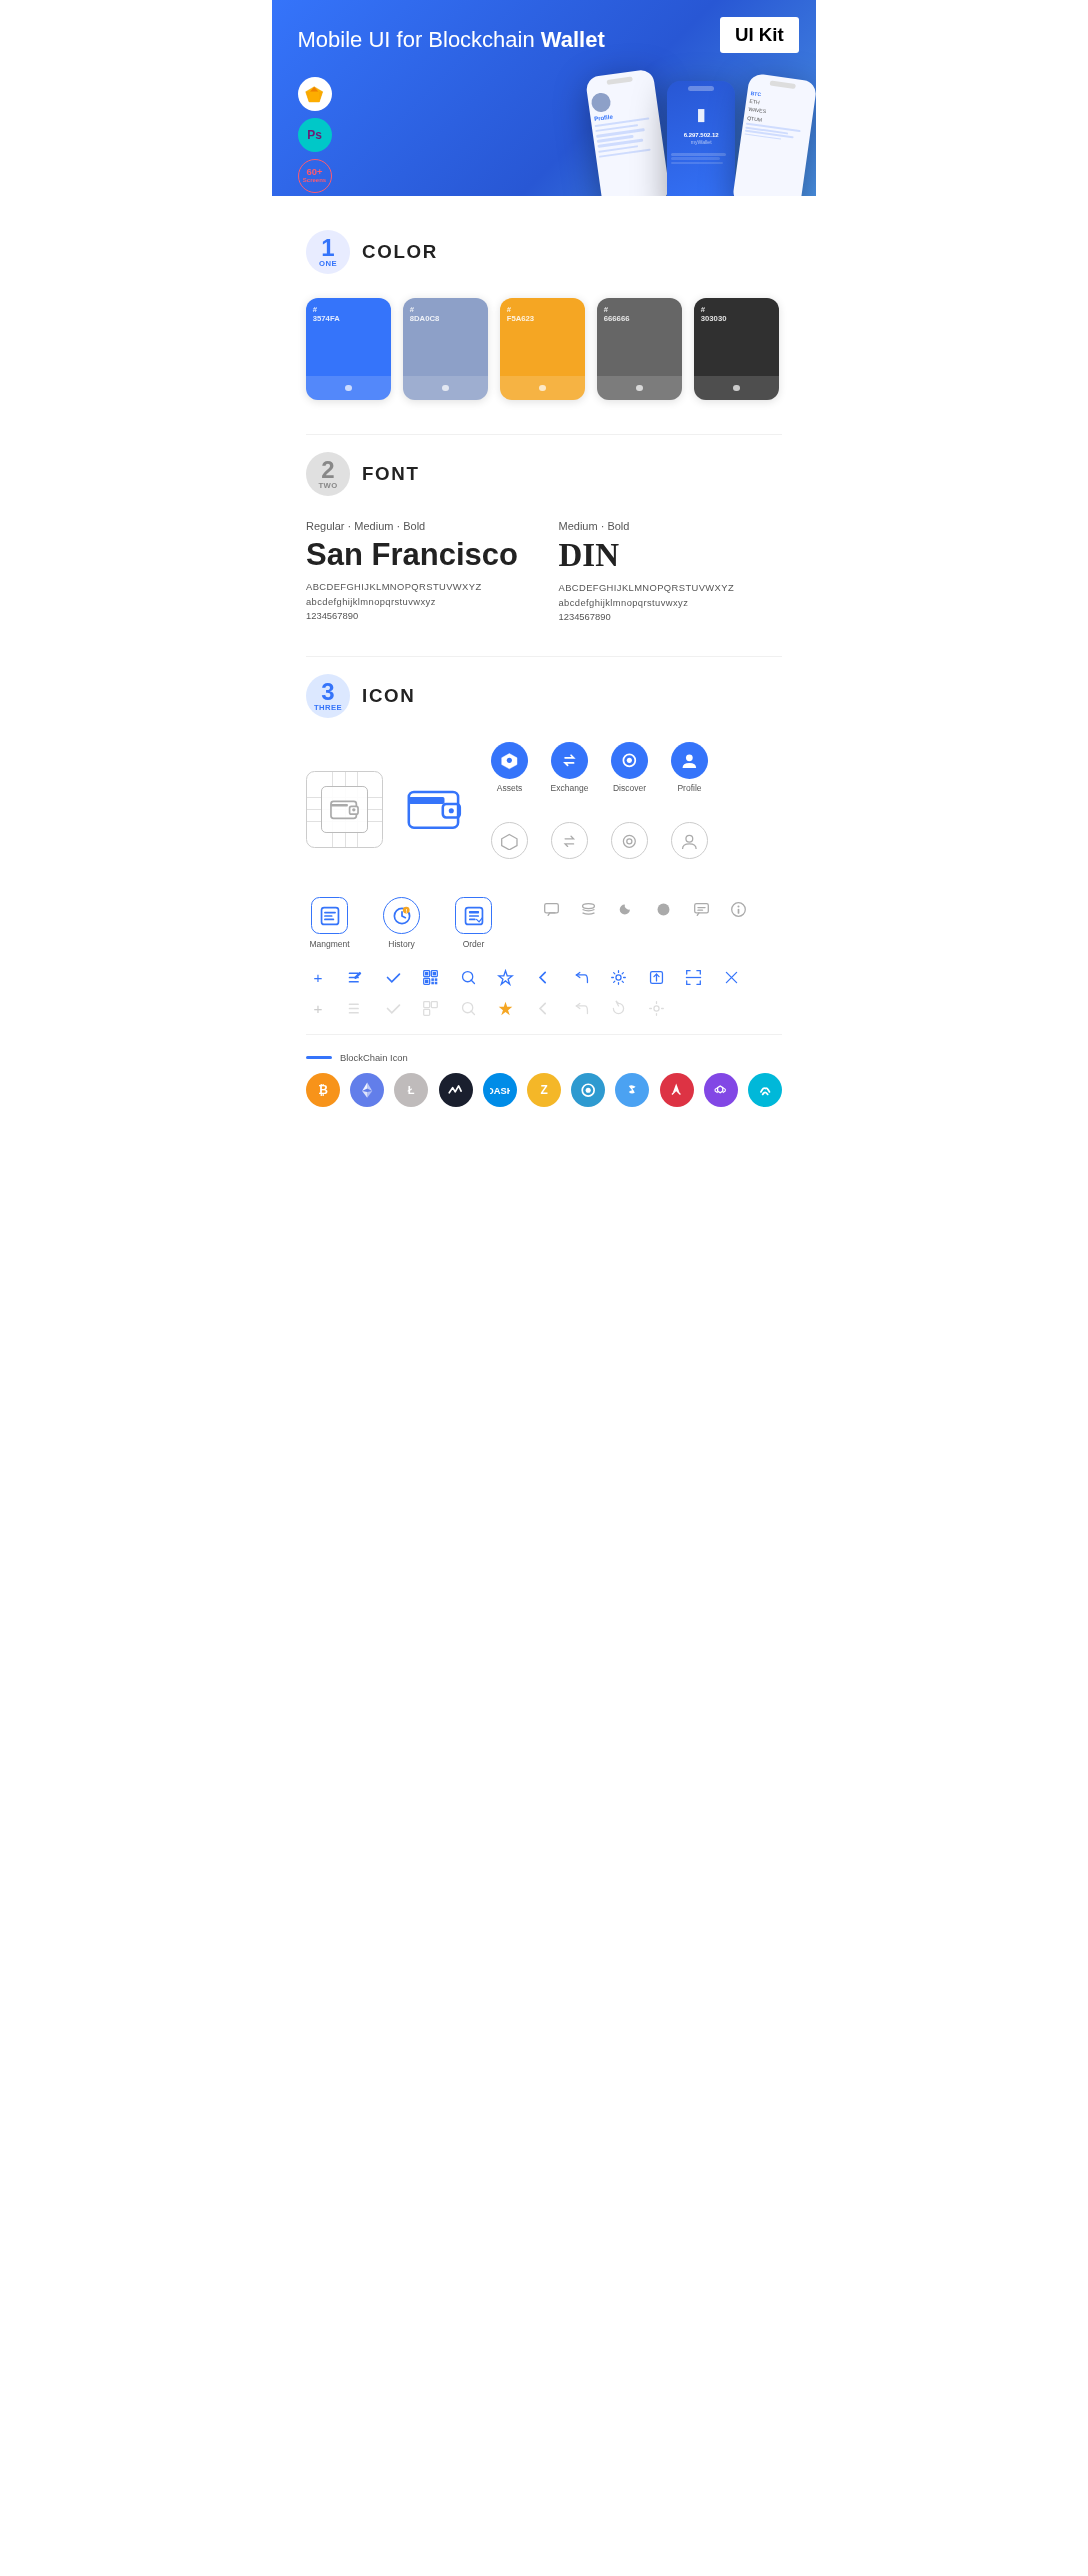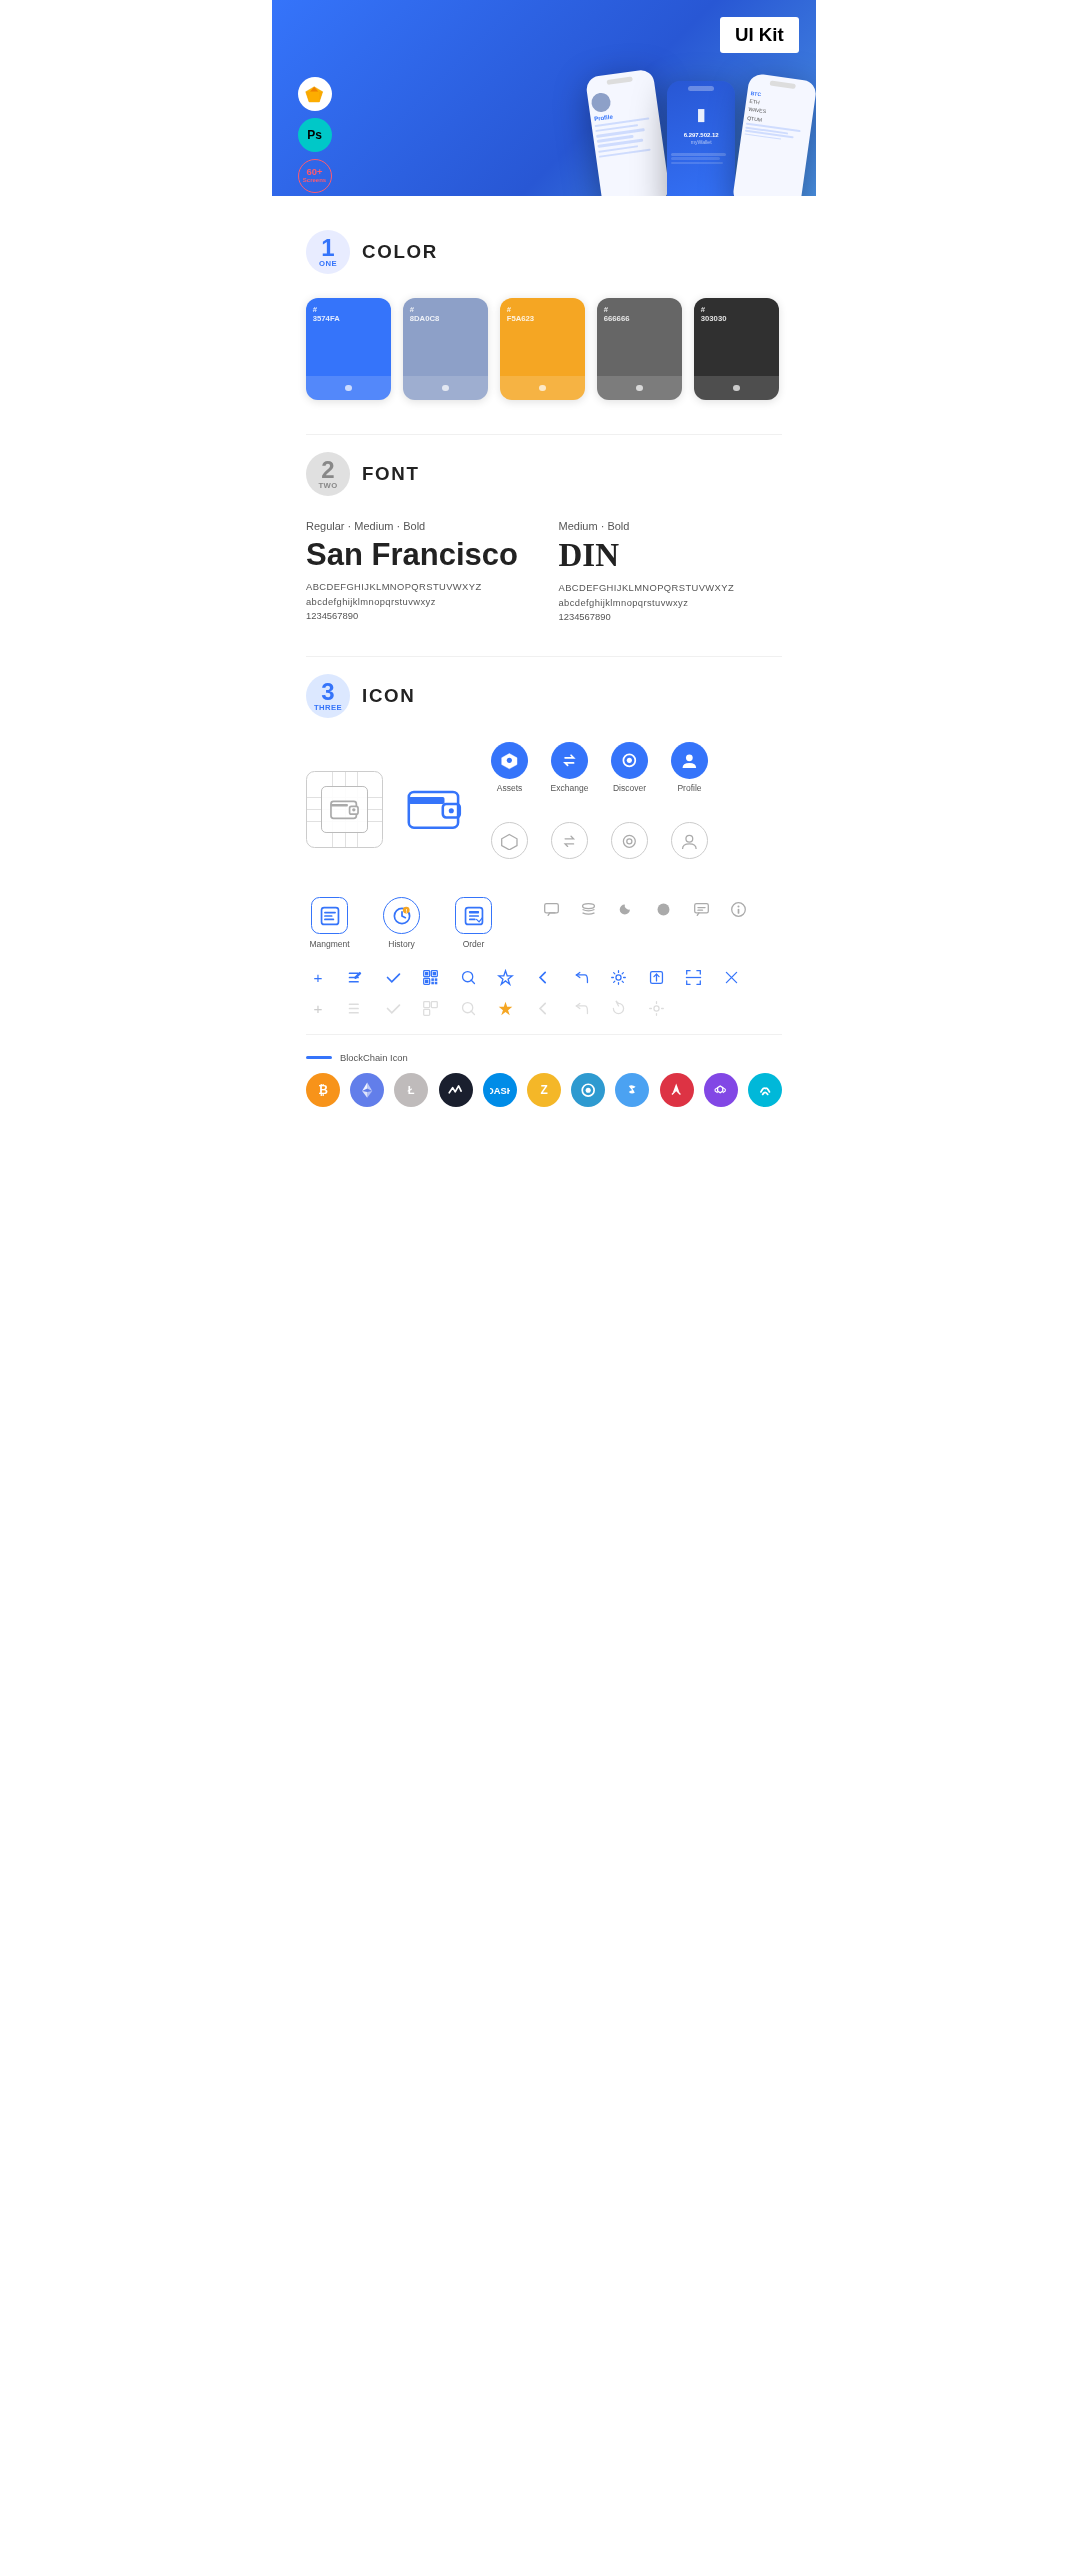--- a/index.html
+++ b/index.html
@@ -34,21 +34,21 @@
       width: 34px; height: 34px;
       background: #fff;
       border-radius: 50%;
       display: flex; align-items: center; justify-content: center;
     }
     .badge-ps {
       width: 34px; height: 34px;
       background: #00C8C8;
       border-radius: 50%;
       display: flex; align-items: center; justify-content: center;
-      color: #000000;
+      color: #701a75;
       font-weight: 900;
       font-size: 12px;
     }
     .badge-screens {
       width: 34px; height: 34px;
       background: transparent;
       border: 1.7px solid #FF5A6E;
       border-radius: 50%;
       display: flex; align-items: center; justify-content: center;
       flex-direction: column;
@@ -408,20 +408,25 @@
       text-align: center;
       font-size: 17px;
       color: rgba(255,255,255,0.9);
       margin: 12.8px 0 4.3px;
     }
   </style>
 </head>
 <body>
 
 <div class="hero">
+  <div>
+    <div class="hero-title">
+      <span>Mobile UI for Blockchain </span><strong>Wallet</strong>
+    </div>
+  </div>
 
   <div class="ui-kit-badge">
     <span>UI Kit</span>
   </div>
 
   <div class="hero-badges">
     <div class="badge-sketch">
       <svg width="20.4" height="18.7" viewBox="0 0 24 22">
         <polygon points="12,2 22,8 18,20 6,20 2,8" fill="#FDB300" stroke="#E9A100" stroke-width="0.5"></polygon>
         <polygon points="12,2 7,8 17,8" fill="#EA6C00" opacity="0.7"></polygon>

